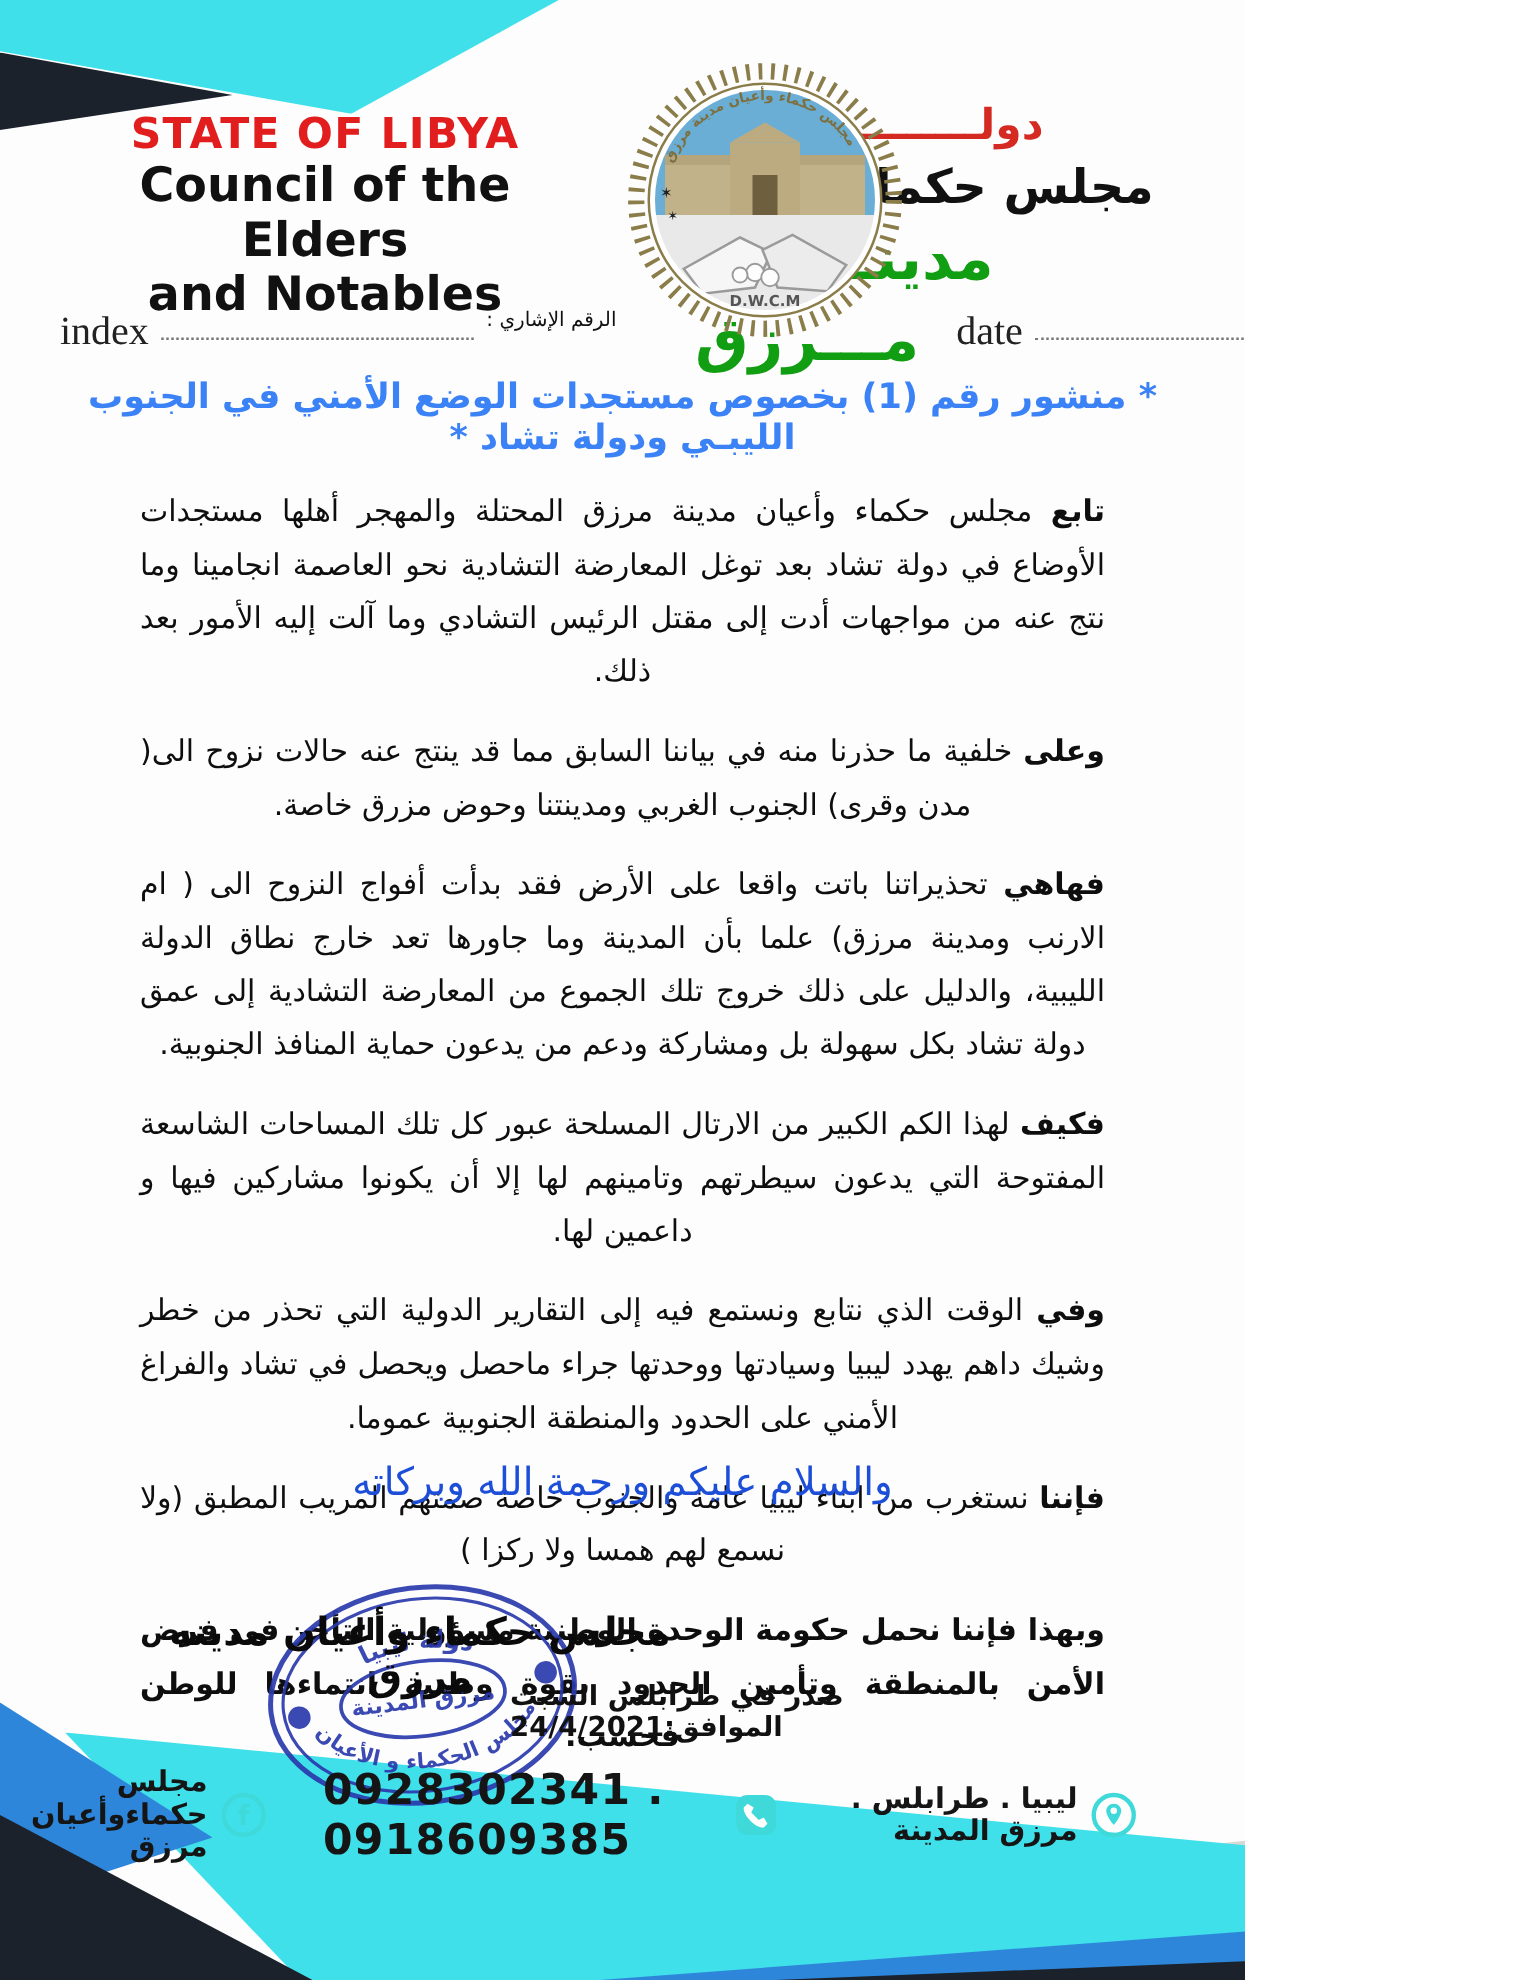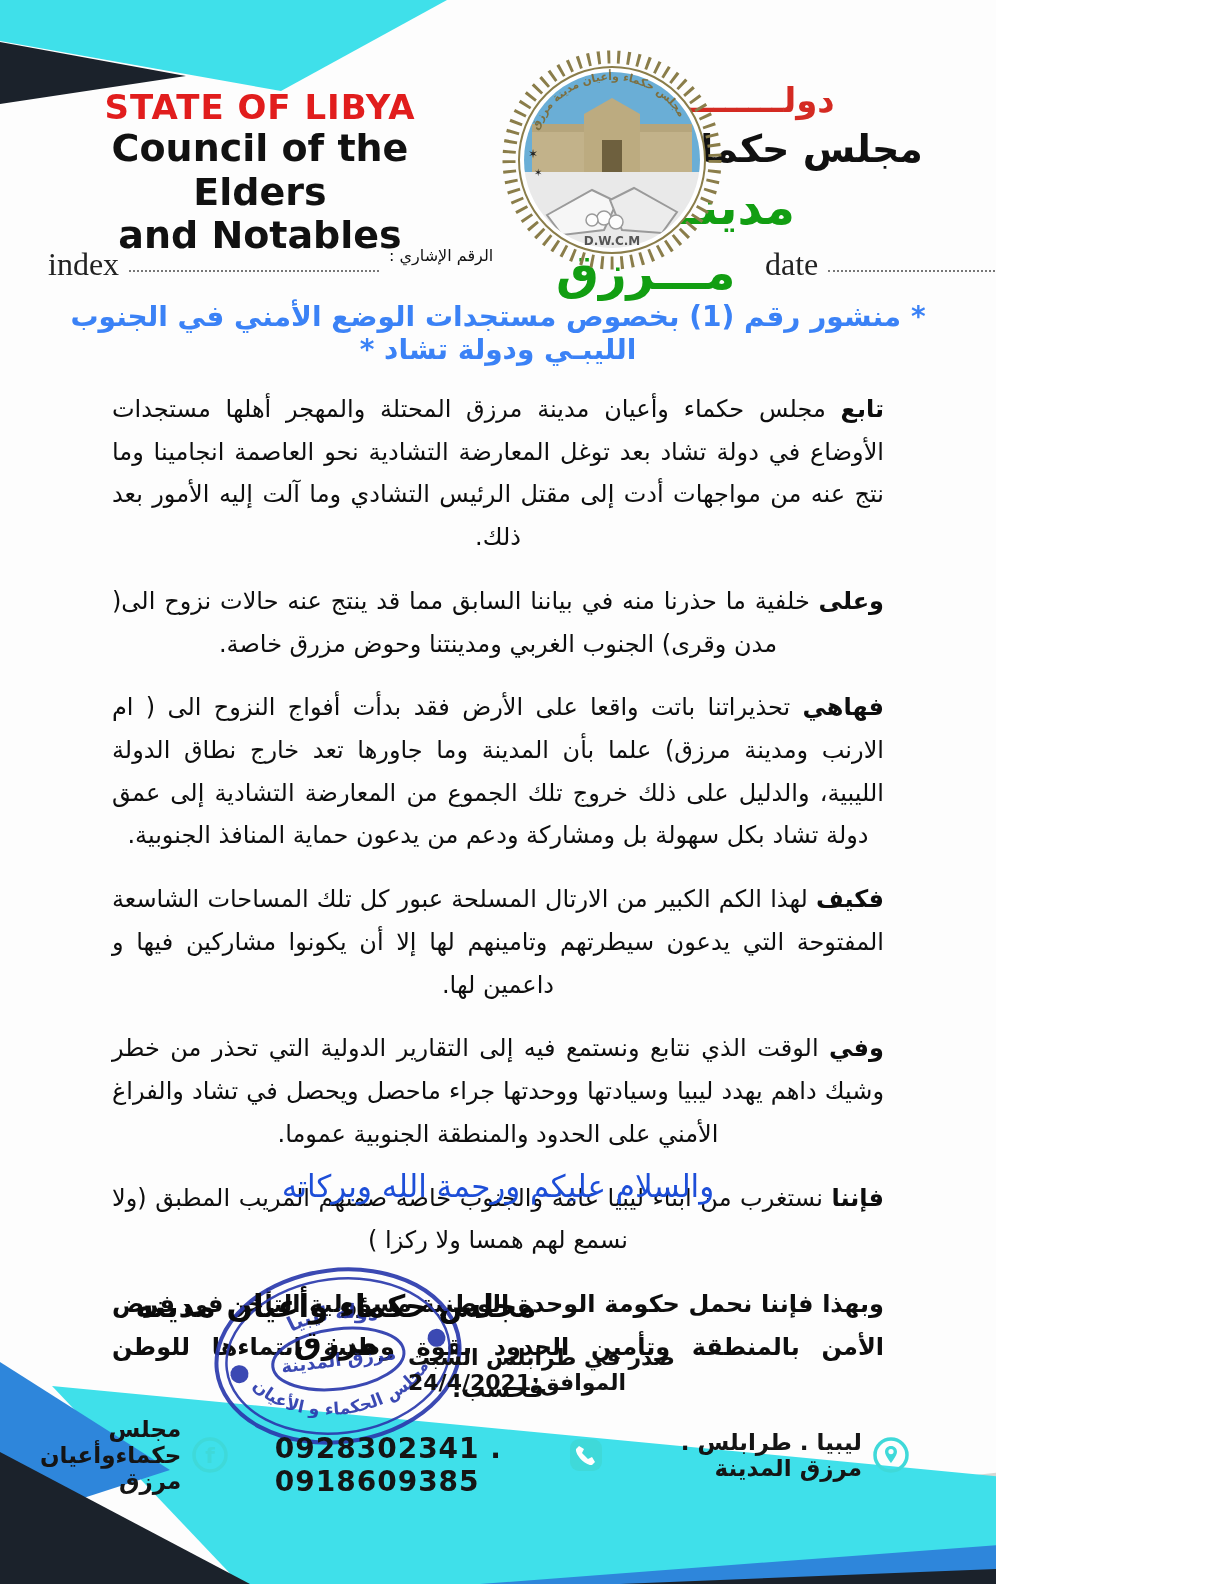--- a/index.html
+++ b/index.html
@@ -48,21 +48,21 @@
   .stamp{position:absolute;left:208px;top:1262px;width:260px;height:188px;transform:rotate(-7deg);opacity:.92;}
   .sig-name{position:absolute;left:126px;top:1288px;width:420px;text-align:center;direction:rtl;
             font-size:31px;font-weight:bold;color:#0a0a0a;z-index:5;}
   .issued{position:absolute;right:108px;top:1345px;width:480px;text-align:left;direction:rtl;
           font-size:22px;font-weight:bold;color:#111;}
   
   .footer{position:absolute;right:86px;top:1412px;display:flex;direction:rtl;align-items:center;
           gap:14px;z-index:6;font-weight:bold;color:#151515;}
   .footer .item{display:flex;direction:rtl;align-items:center;gap:10px;}
   .footer .label{font-size:23px;direction:rtl;}
-  .footer .nums{font-size:28px;direction:ltr;letter-spacing:1px;margin-top:20px;}
+  .footer .nums{font-size:34px;direction:ltr;letter-spacing:1px;}
   .footer .gap{width:26px;}
   .cicon{width:38px;height:38px;flex:0 0 auto;}
 </style>
 </head>
 <body>
 
 <div class="page">
 
   <div class="layer">
     <div class="shape top-cyan"></div>

